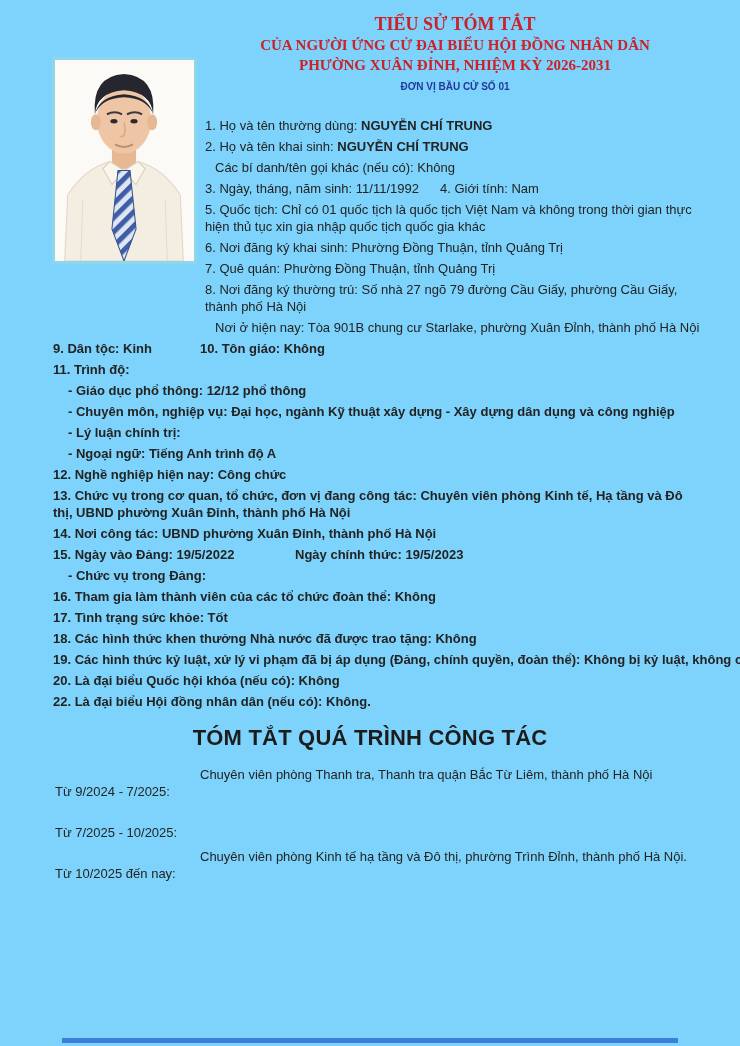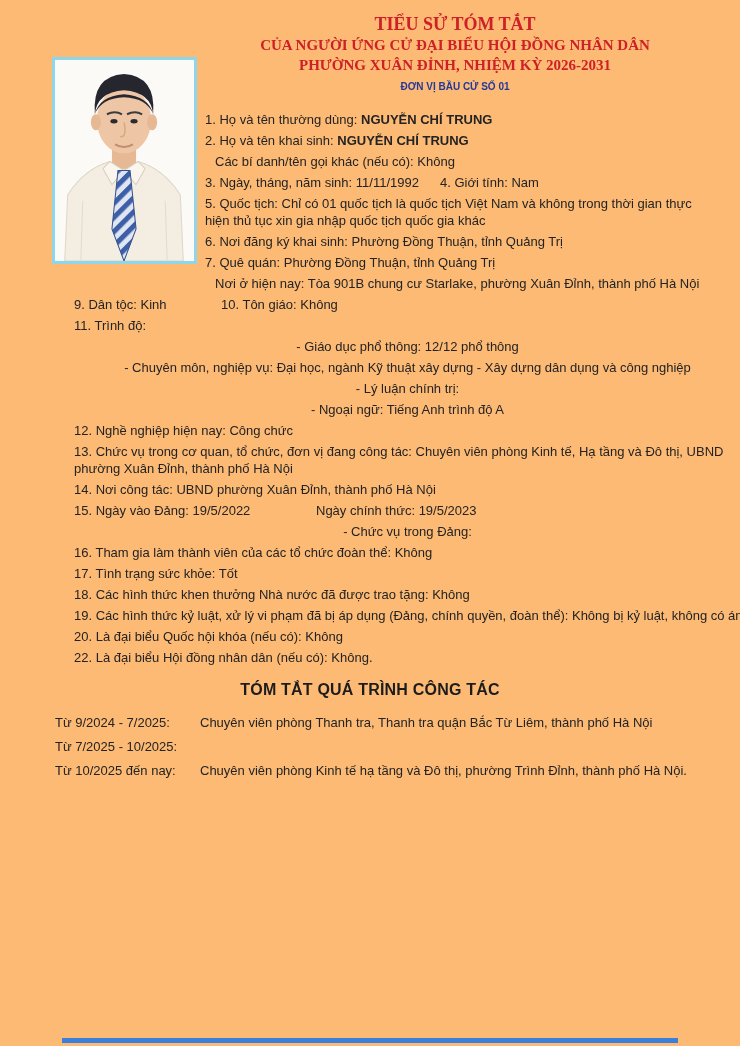--- a/index.html
+++ b/index.html
@@ -1,52 +1,52 @@
 <!DOCTYPE html>
 <html style="--red: #cd2027; --navy: #23389b; --ink: #232323; --photo-border: #8ed7eb; --bar: #3c7edb;"><head>
 <meta charset="utf-8">
 <style>
   html,body{margin:0;padding:0;background:#ffffff;}
   .page{
     position:relative;
     width:740px;height:1046px;
-    background:#fdba74;
+    background:#7dd3fc;
     font-family:"Liberation Sans","DejaVu Sans",sans-serif;
     color:var(--ink,#232323);
     font-size:13px;
     overflow:hidden;
   }
   
   .header{margin-left:200px;width:510px;text-align:center;padding-top:13px;}
   .h-t1{font-family:"Liberation Serif","DejaVu Serif",serif;font-weight:bold;color:var(--red,#cd2027);font-size:18px;line-height:22px;}
   .h-t2{font-family:"Liberation Serif","DejaVu Serif",serif;font-weight:bold;color:var(--red,#cd2027);font-size:15px;line-height:20px;}
   .h-t3{font-weight:bold;color:var(--navy,#23389b);font-size:10px;line-height:20px;margin-top:2px;}
   
   .photo{
     position:absolute;left:52px;top:57px;width:145px;height:207px;
     border:3px solid var(--photo-border,#8ed7eb);box-sizing:border-box;background:#fbfaf7;
   }
   .photo svg{display:block;width:100%;height:100%;}
   
-  .right-col{margin-left:205px;width:497px;margin-top:14px;}
-  .full-col{margin-left:74px;width:652px;}
+  .right-col{margin-left:205px;width:497px;margin-top:20px;}
+  .full-col{margin-left:53px;width:652px;font-weight:bold;}
   .item{line-height:17px;margin-bottom:4px;}
   .nw{white-space:nowrap;}
   .ind{padding-left:10px;}
-  .sub{padding-left:15px;text-align:center;}
+  .sub{padding-left:15px;}
   .cols{display:flex;}
   .w235{width:235px;flex:none;}
   .w147{width:147px;flex:none;}
   .w242{width:242px;flex:none;}
   .bold{font-weight:bold;}
   
-  .career-heading{margin-top:15px;text-align:center;font-weight:bold;font-size:16px;letter-spacing:.2px;color:#1c1c1c;}
+  .career-heading{margin-top:15px;text-align:center;font-weight:bold;font-size:22px;letter-spacing:.2px;color:#1c1c1c;}
   .career-rows{margin-top:15px;margin-left:55px;width:650px;}
   .crow{display:flex;line-height:17px;margin-bottom:7px;}
-  .cperiod{width:145px;flex:none;}
+  .cperiod{width:145px;flex:none;margin-top:17px;}
   .crole{flex:1;}
   
   .footer-rule{position:absolute;left:62px;bottom:3px;width:616px;height:5px;background:var(--bar,#3c7edb);}
 </style>
 </head>
 <body>
 
 <div class="page">
 
   <div class="photo">
@@ -102,20 +102,21 @@
     <div class="item nw"><span>1. Họ và tên thường dùng: </span><span class="bold">NGUYỄN CHÍ TRUNG</span></div>
     <div class="item nw"><span>2. Họ và tên khai sinh: </span><span class="bold">NGUYỄN CHÍ TRUNG</span></div>
     <div class="item nw ind">Các bí danh/tên gọi khác (nếu có): Không</div>
     <div class="item cols">
       <span class="w235 nw">3. Ngày, tháng, năm sinh: 11/11/1992</span>
       <span class="nw">4. Giới tính: Nam</span>
     </div>
     <div class="item">5. Quốc tịch: Chỉ có 01 quốc tịch là quốc tịch Việt Nam và không trong thời gian thực hiện thủ tục xin gia nhập quốc tịch quốc gia khác</div>
     <div class="item nw">6. Nơi đăng ký khai sinh: Phường Đồng Thuận, tỉnh Quảng Trị</div>
     <div class="item nw">7. Quê quán: Phường Đồng Thuận, tỉnh Quảng Trị</div>
+    <div class="item">8. Nơi đăng ký thường trú: Số nhà 27 ngõ 79 đường Cầu Giấy, phường Cầu Giấy, thành phố Hà Nội</div>
     <div class="item nw ind">Nơi ở hiện nay: Tòa 901B chung cư Starlake, phường Xuân Đỉnh, thành phố Hà Nội</div>
   </div>
 
   <div class="full-col">
     <div class="item cols">
       <span class="w147 nw">9. Dân tộc: Kinh</span>
       <span class="nw">10. Tôn giáo: Không</span>
     </div>
     <div class="item nw">11. Trình độ:</div>
     <div class="item nw sub">- Giáo dục phổ thông: 12/12 phổ thông</div>

